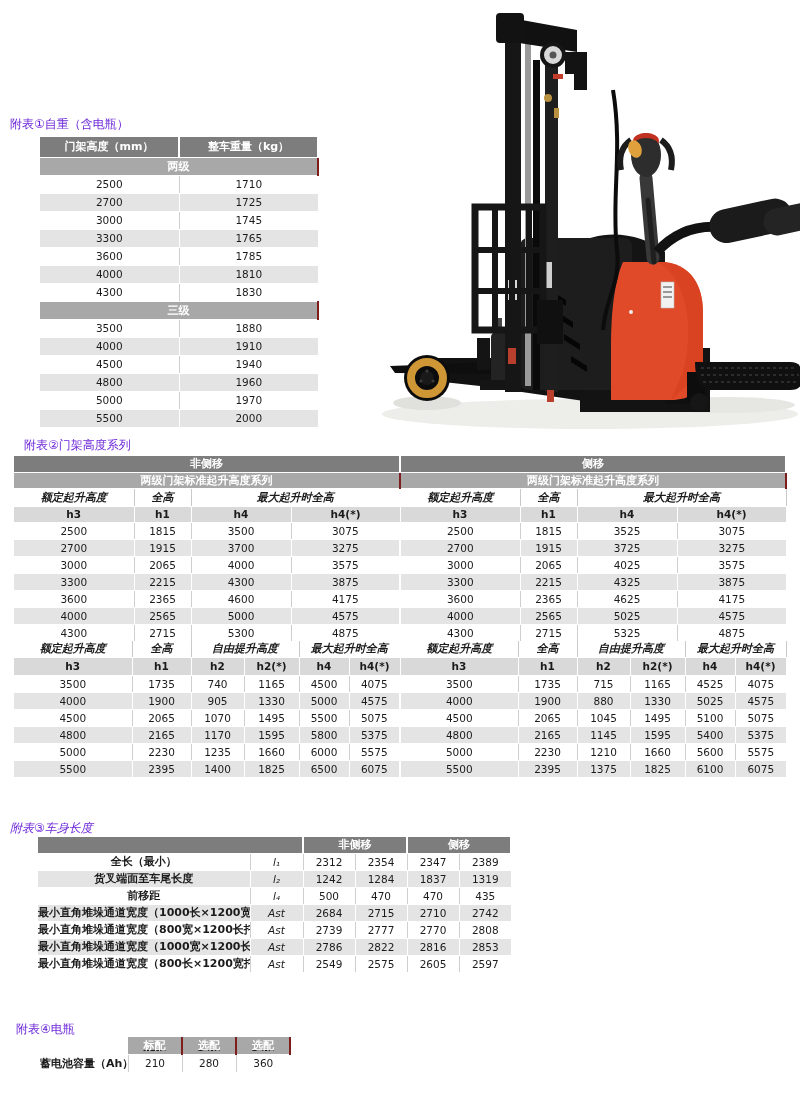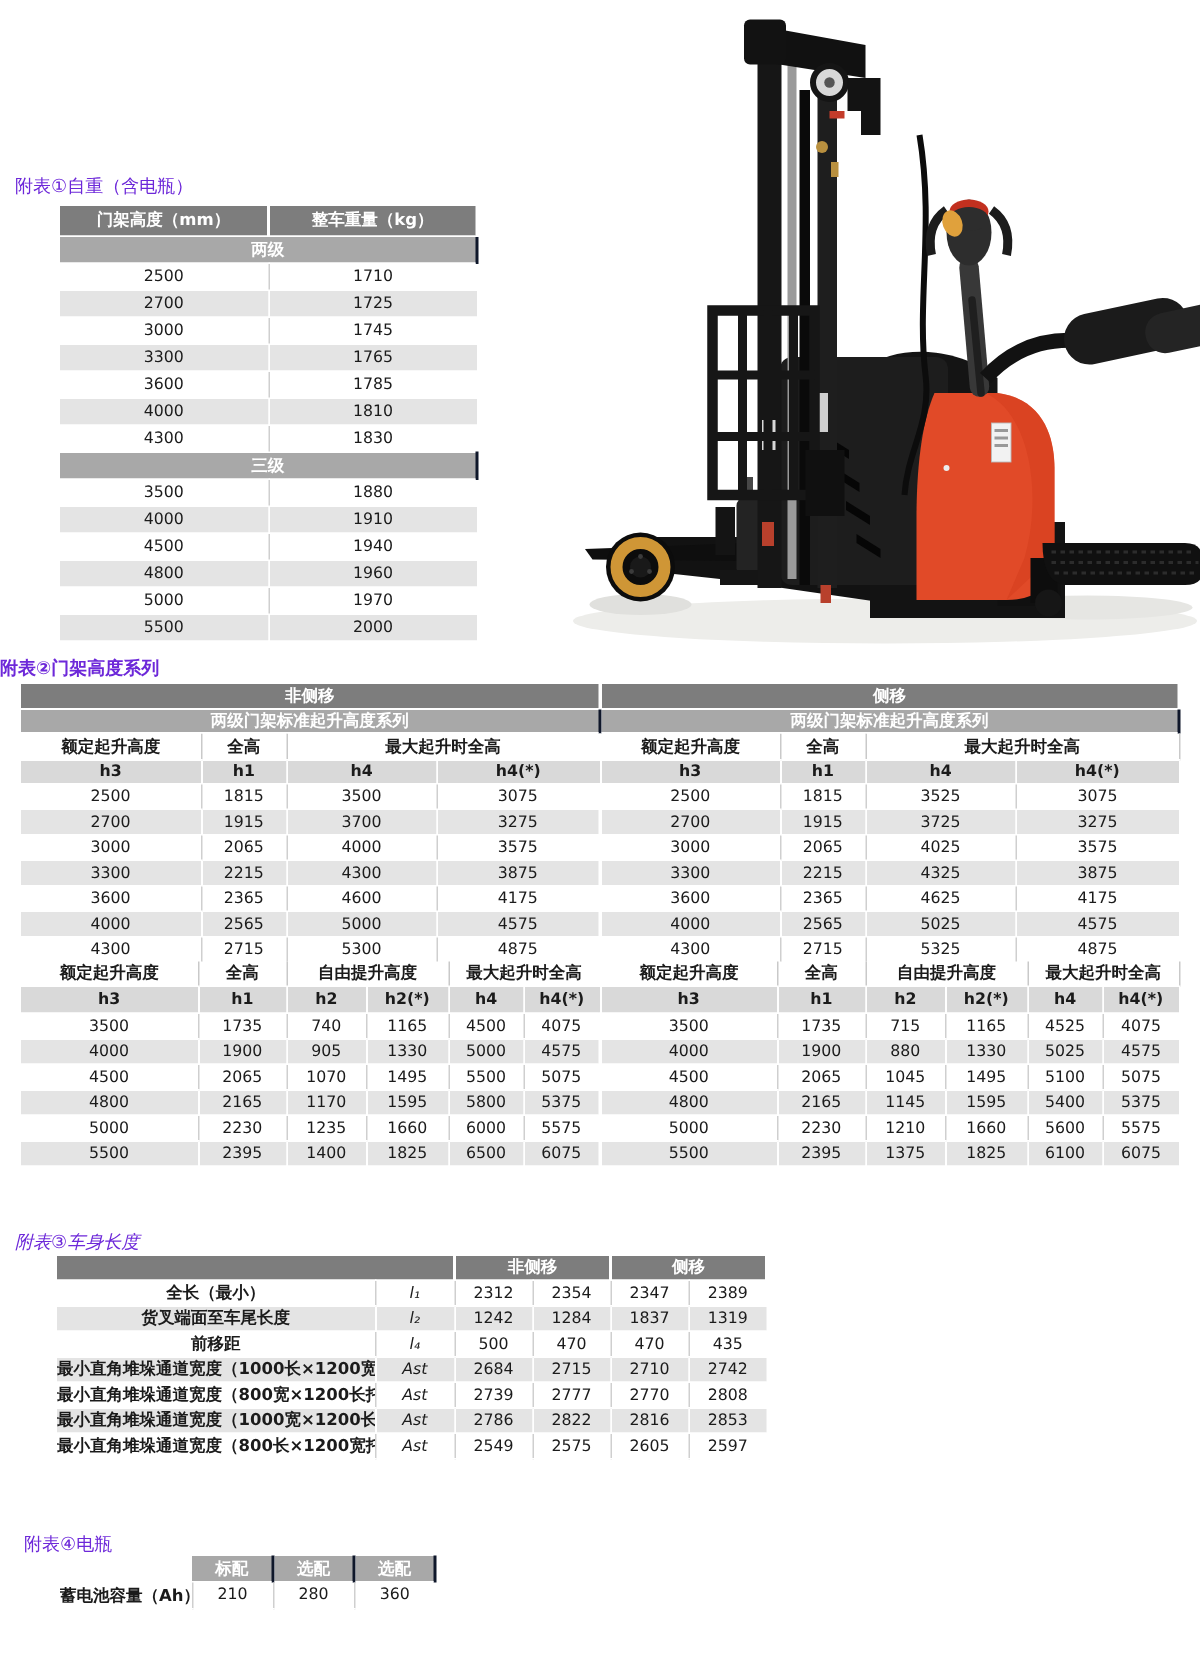--- a/index.html
+++ b/index.html
@@ -5,22 +5,22 @@
   html,body{margin:0;padding:0;background:#fff;}
   #page{position:relative;width:800px;height:1119px;background:#fff;overflow:hidden;
         font-family:"DejaVu Sans",sans-serif;color:#1b1b1b;}
   .title{position:absolute;font-size:12px;color:#6d28d9;white-space:nowrap;}
   table{position:absolute;border-collapse:collapse;table-layout:fixed;}
   th,td{padding:0;text-align:center;overflow:hidden;white-space:nowrap;vertical-align:middle;}
   td{font-size:10.5px;color:#1b1b1b;border-right:1px solid #cfcfcf;border-bottom:1px solid #fff;}
   td:last-child{border-right:none;}
   th{font-size:11px;font-weight:bold;border-bottom:1px solid #fff;}
   .dark{background:#7d7d7d;color:#fff;border-right:2px solid #fff;}
-  .mid{background:#a8a8a8;color:#fff;border-right:2px solid #0f172a;}
-  .whitehead{background:#fff;color:#1b1b1b;border-right:1px solid #c9c9c9;}
+  .mid{background:#a8a8a8;color:#fff;border-right:2px solid #7f1d1d;}
+  .whitehead{background:#fff;color:#1b1b1b;border-right:1px solid #c9c9c9;font-style:italic;}
   .sub{background:#d9d9d9;color:#1b1b1b;border-right:1px solid #fff;font-size:10.5px;}
   .blank{background:#fff;}
   .split{border-left:2px solid #fff;}
   tbody[data-rows] tr:nth-child(even) td{background:#e4e4e4;border-right-color:#fff;}
   
   #t1{left:40px;top:137px;width:278px;}
   #t1 thead tr{height:20px;}
   #t1 tr{height:18px;}
   #t2a{left:14px;top:456px;width:772px;}
   #t2a thead tr:nth-child(1),#t2a thead tr:nth-child(2){height:16px;}
@@ -33,21 +33,21 @@
   #t2b thead tr:nth-child(2){height:18px;}
   #t2b thead tr:nth-child(3){height:16px;}
   #t2b tbody tr{height:17px;}
   #t2b tbody td:nth-child(7){border-left:2px solid #fff;}
   #t3{left:38px;top:837px;width:473px;}
   #t3 thead tr{height:16px;}
   #t3 tbody tr{height:17px;}
   #t3 tbody td:first-child{font-weight:bold;font-size:11px;}
   #t3 tbody td:nth-child(2){font-style:italic;}
   #t4{left:40px;top:1037px;width:250px;}
-  #t4 thead tr{height:17px;}
+  #t4 thead tr{height:17px;text-decoration:underline;}
   #t4 tbody tr{height:18px;}
   #t4 tbody td:first-child{font-weight:bold;font-size:11px;}
   #hero{position:absolute;left:365px;top:0;width:435px;height:440px;}
 </style>
 </head>
 <body>
 
 <div id="page">
 
   <svg id="hero" viewBox="0 0 435 440" aria-hidden="true">
@@ -230,21 +230,21 @@
           <td>5000</td>
           <td>1970</td>
         </tr>
         <tr>
           <td>5500</td>
           <td>2000</td>
         </tr>
       </tbody>
   </table>
 
-  <div class="title" style="left:0;top:437px;font-weight:bold;">附表②门架高度系列</div>
+  <div class="title" style="left:24px;top:437px;">附表②门架高度系列</div>
   <table id="t2a">
     <colgroup>
       <col style="width:120px">
         <col style="width:57px">
         <col style="width:100px">
         <col style="width:109px">
       <col style="width:120px">
         <col style="width:57px">
         <col style="width:100px">
         <col style="width:109px">

